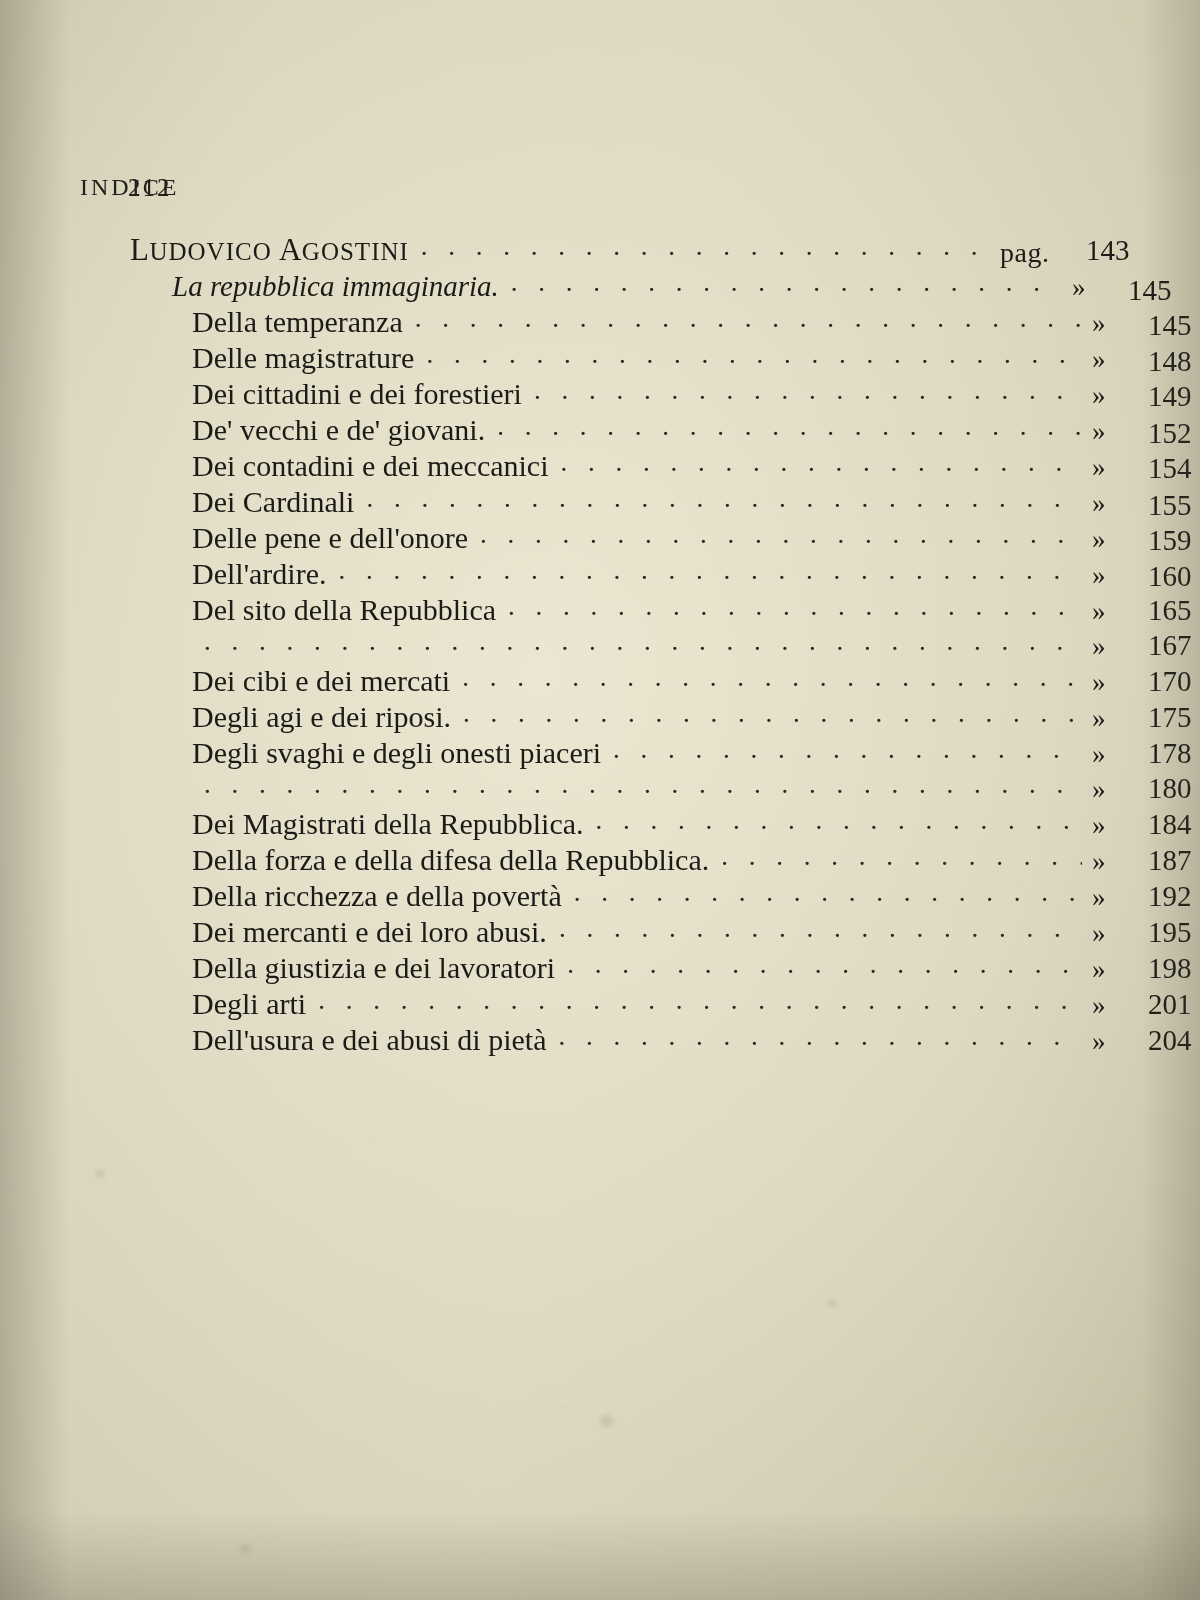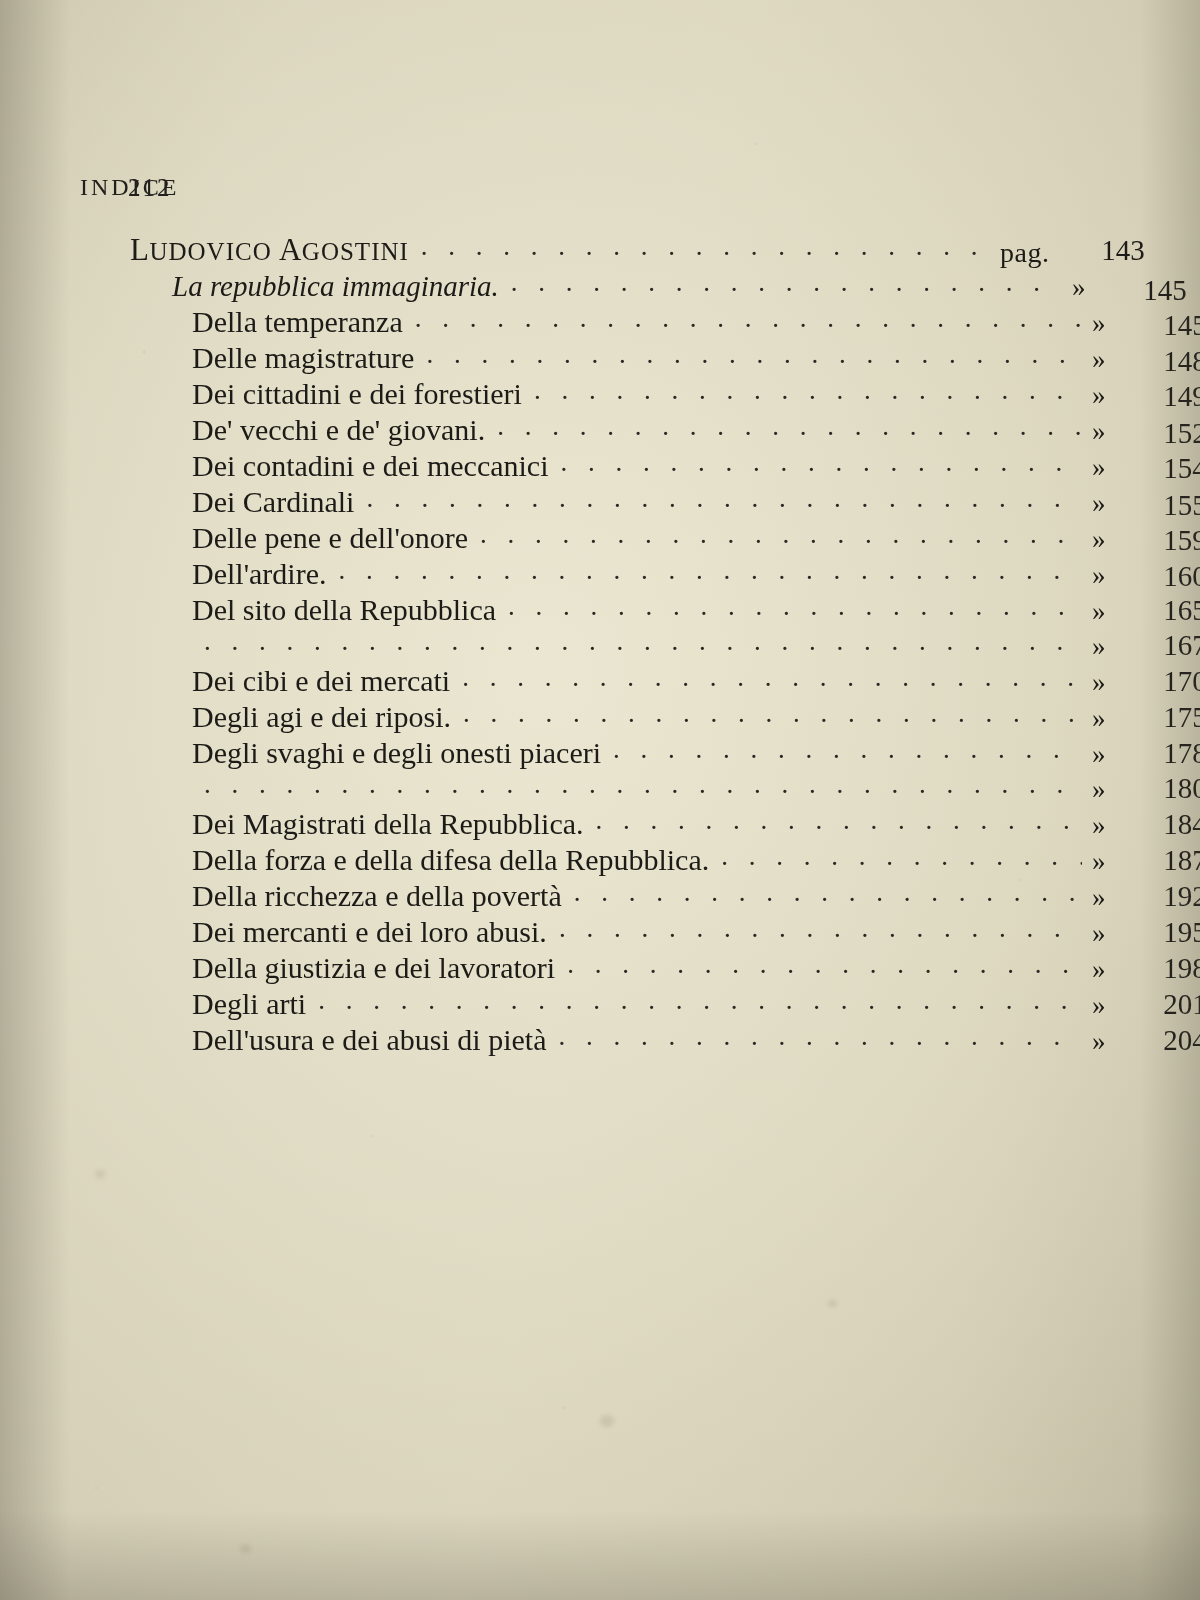--- a/index.html
+++ b/index.html
@@ -170,21 +170,21 @@
     font-style: italic;
     font-size: 29px;
   }
 
   
   .row.chapter {
     padding-left: 62px;
   }
 
   
-  .pageno { position: relative; text-align: center; }
+  .pageno { position: relative; }
 
   .row:nth-child(2) .pageno  { top: 4px; }
   .row:nth-child(3) .pageno  { top: 3px; }
   .row:nth-child(4) .pageno  { top: 3px; }
   .row:nth-child(5) .pageno  { top: 2px; }
   .row:nth-child(6) .pageno  { top: 3px; }
   .row:nth-child(7) .pageno  { top: 2px; }
   .row:nth-child(8) .pageno  { top: 3px; }
   .row:nth-child(9) .pageno  { top: 2px; }
   .row:nth-child(10) .pageno { top: 2px; }

